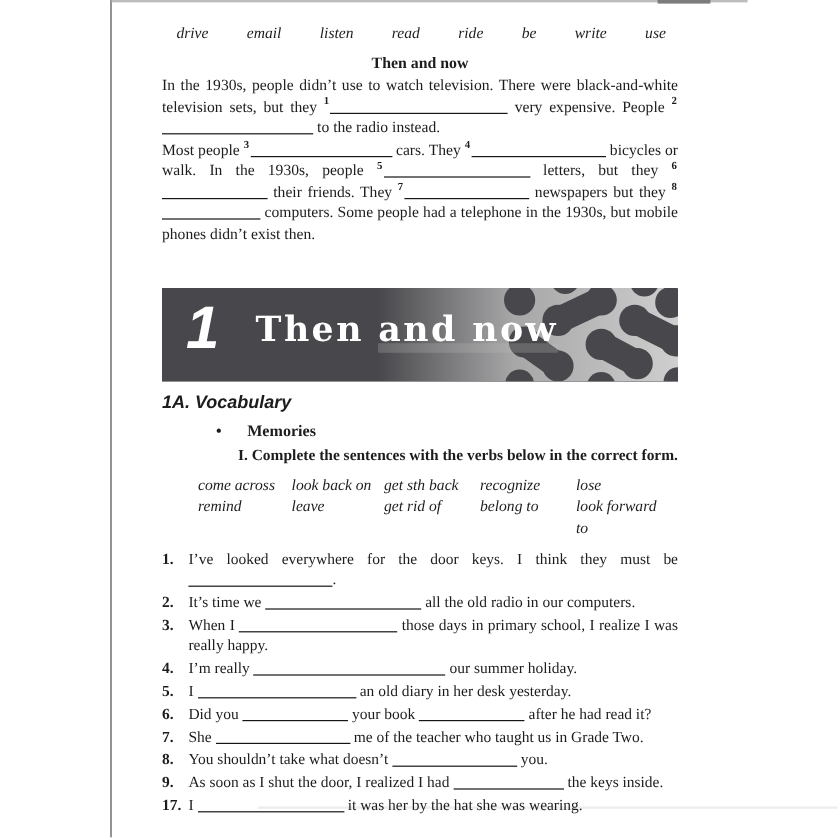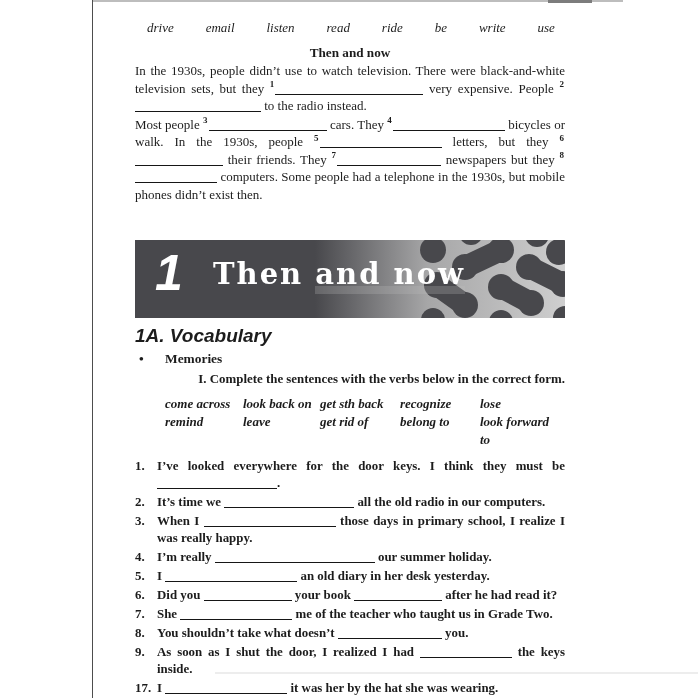--- a/index.html
+++ b/index.html
@@ -29,30 +29,30 @@
   
   .banner { position:absolute; left:135px; top:240px; width:430px; height:78px;
             background:#48484c; overflow:hidden; }
   .banner-number { position:absolute; left:20px; top:4px; color:#fff;
     font-family:"Liberation Sans", sans-serif; font-weight:bold; font-style:italic; font-size:50px; }
   .banner-title { position:absolute; left:78px; top:17px; color:#fff;
     font-family:"DejaVu Serif", serif; font-weight:bold; font-size:29px; letter-spacing:2px; }
   .banner-pattern { position:absolute; right:0; top:0; height:78px; }
 
   .content2 { position:absolute; left:135px; top:327px; width:430px; }
-  .h1a { font-family:"Liberation Sans", sans-serif; font-weight:bold; font-style:italic; font-size:19px; line-height:18px; }
-  .memories { font-weight:bold; font-size:13.4px; margin-top:5px; line-height:17px; }
+  .h1a { font-family:"Liberation Sans", sans-serif; font-weight:bold; font-style:italic; font-size:15px; line-height:18px; }
+  .memories { font-weight:bold; font-size:13.4px; margin-top:5px; line-height:17px;margin-left:41px; }
   .memories .dot { display:inline-block; width:26px; text-align:left; padding-left:4px; }
   .instruction { font-weight:bold; font-size:12.9px; margin-top:4px; line-height:17px;text-align:right; }
-  .vbank { margin:7px 8px 0 30px; font-style:italic; font-size:13px;font-weight:bold; }
+  .vbank { margin:7px 8px 0 30px; font-style:italic; font-size:13px; }
   .vrow { display:grid; grid-template-columns:78px 77px 80px 80px auto; line-height:18px; }
   .items { margin-top:9px; }
   .item { display:flex; font-size:12.9px; line-height:17px; margin-top:2px; }
   .item .num { flex:0 0 22px; font-weight:bold; }
-  .item .body { flex:1; text-align:justify;font-weight:bold; }
+  .item .body { flex:1; text-align:justify; }
 
   .footer { position:absolute; left:135px; top:684px; width:430px; text-align:right;
             font-size:12.2px; line-height:16px;margin-top:43px; }
   .pg { font-family:"Liberation Sans", sans-serif; font-weight:bold; font-style:normal; font-size:13.5px; }
   .sq { font-style:normal; font-size:8px; vertical-align:2px; }
 </style>
 </head>
 <body>
 
 <div class="scan-vline"></div>

